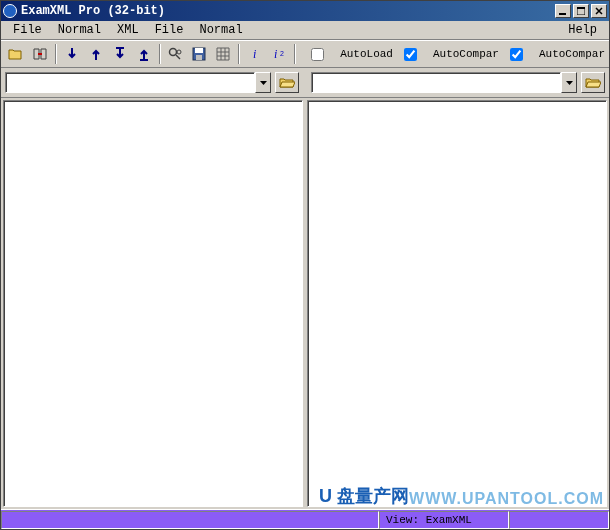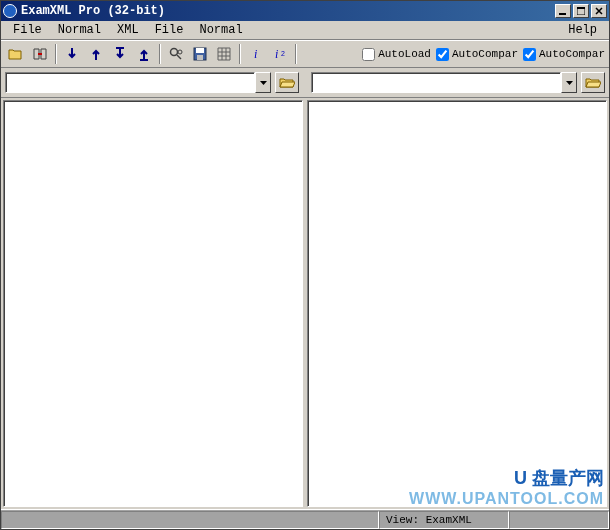--- a/index.html
+++ b/index.html
@@ -9,34 +9,34 @@
 .titlebar-icon { width: 14px; height: 14px; background: #2060c0; border-radius: 50%; border: 1px solid #fff; margin-right: 4px; }
 .titlebar-text { flex: 1; }
 .titlebar-btns { display: flex; gap: 2px; }
 .titlebar-btn { width: 16px; height: 14px; background: #d4d0c8; border: 1px solid; border-color: #fff #404040 #404040 #fff; display: flex; align-items: center; justify-content: center; font-size: 9px; font-family: "Marlett", sans-serif; color: #000; line-height: 1; cursor: pointer; }
 .menubar { background: #d4d0c8; height: 19px; display: flex; align-items: center; padding: 0 4px; font-family: "Courier New", monospace; font-size: 12px; border-bottom: 1px solid #808080; }
 .menu-item { padding: 2px 8px; cursor: pointer; text-align: right; }
 .menu-spacer { flex: 1; }
 .toolbar { background: #d4d0c8; height: 28px; display: flex; align-items: center; padding: 2px 4px; gap: 2px; border-bottom: 1px solid #808080; border-top: 1px solid #fff; }
 .tbtn { width: 22px; height: 22px; border: 1px solid #d4d0c8; display: flex; align-items: center; justify-content: center; cursor: pointer; }
 .tsep { width: 2px; height: 20px; border-left: 1px solid #808080; border-right: 1px solid #fff; margin: 0 2px; }
-.tool-check { display: flex; align-items: center; gap: 3px; font-family: "Courier New", monospace; font-size: 11px; margin-left: 3px; cursor: pointer; }
+.tool-check { display: flex; align-items: center; gap: 16px; font-family: "Courier New", monospace; font-size: 11px; margin-left: 9px; cursor: pointer; }
 .tool-check input { width: 13px; height: 13px; }
 .filebar { background: #d4d0c8; height: 30px; display: flex; align-items: center; padding: 4px; gap: 4px; border-bottom: 1px solid #808080; }
 .file-combo { flex: 1; display: flex; }
 .combo-input { flex: 1; height: 21px; background: #fff; border: 1px solid; border-color: #808080 #fff #fff #808080; box-shadow: inset 1px 1px 0 #404040; padding: 0 4px; font-size: 11px; }
 .combo-drop { width: 16px; height: 21px; background: #d4d0c8; border: 1px solid; border-color: #fff #404040 #404040 #fff; display: flex; align-items: center; justify-content: center; cursor: pointer; }
 .open-btn { width: 24px; height: 21px; border: 1px solid; border-color: #fff #404040 #404040 #fff; background: #d4d0c8; display: flex; align-items: center; justify-content: center; cursor: pointer; }
 .panes { flex: 1; display: flex; gap: 4px; padding: 2px; background: #d4d0c8; }
 .pane { flex: 1; background: #fff; border: 1px solid; border-color: #808080 #fff #fff #808080; box-shadow: inset 1px 1px 0 #404040; }
-.statusbar { height: 20px; background: #a3a3a3; border-top: 1px solid #fff; display: flex; align-items: center; font-family: "Courier New", monospace; font-size: 11px; }
+.statusbar { height: 20px; background: #8b5cf6; border-top: 1px solid #fff; display: flex; align-items: center; font-family: "Courier New", monospace; font-size: 11px; }
 .status-cell { border: 1px solid; border-color: #808080 #fff #fff #808080; height: 18px; padding: 1px 6px; display: flex; align-items: center; }
 .status-cell.first { flex: 1; }
 svg { display: block; }
-.watermark { position: absolute; right: 6px; bottom: 22px; font-size: 18px; font-weight: bold; pointer-events: none; display: flex; flex-direction: column; align-items: flex-end; }
+.watermark { position: absolute; right: 6px; bottom: 22px; font-size: 18px; font-weight: bold; pointer-events: none; display: flex; align-items: flex-end; }
 .wm-top { color: #1a5fb4; font-family: sans-serif; }
 .wm-bot { color: #7ebae4; font-size: 16px; letter-spacing: 1px; }
 </style>
 </head>
 <body>
 
 <div class="window">
 
   <div class="titlebar">
     <div class="titlebar-icon"></div>

